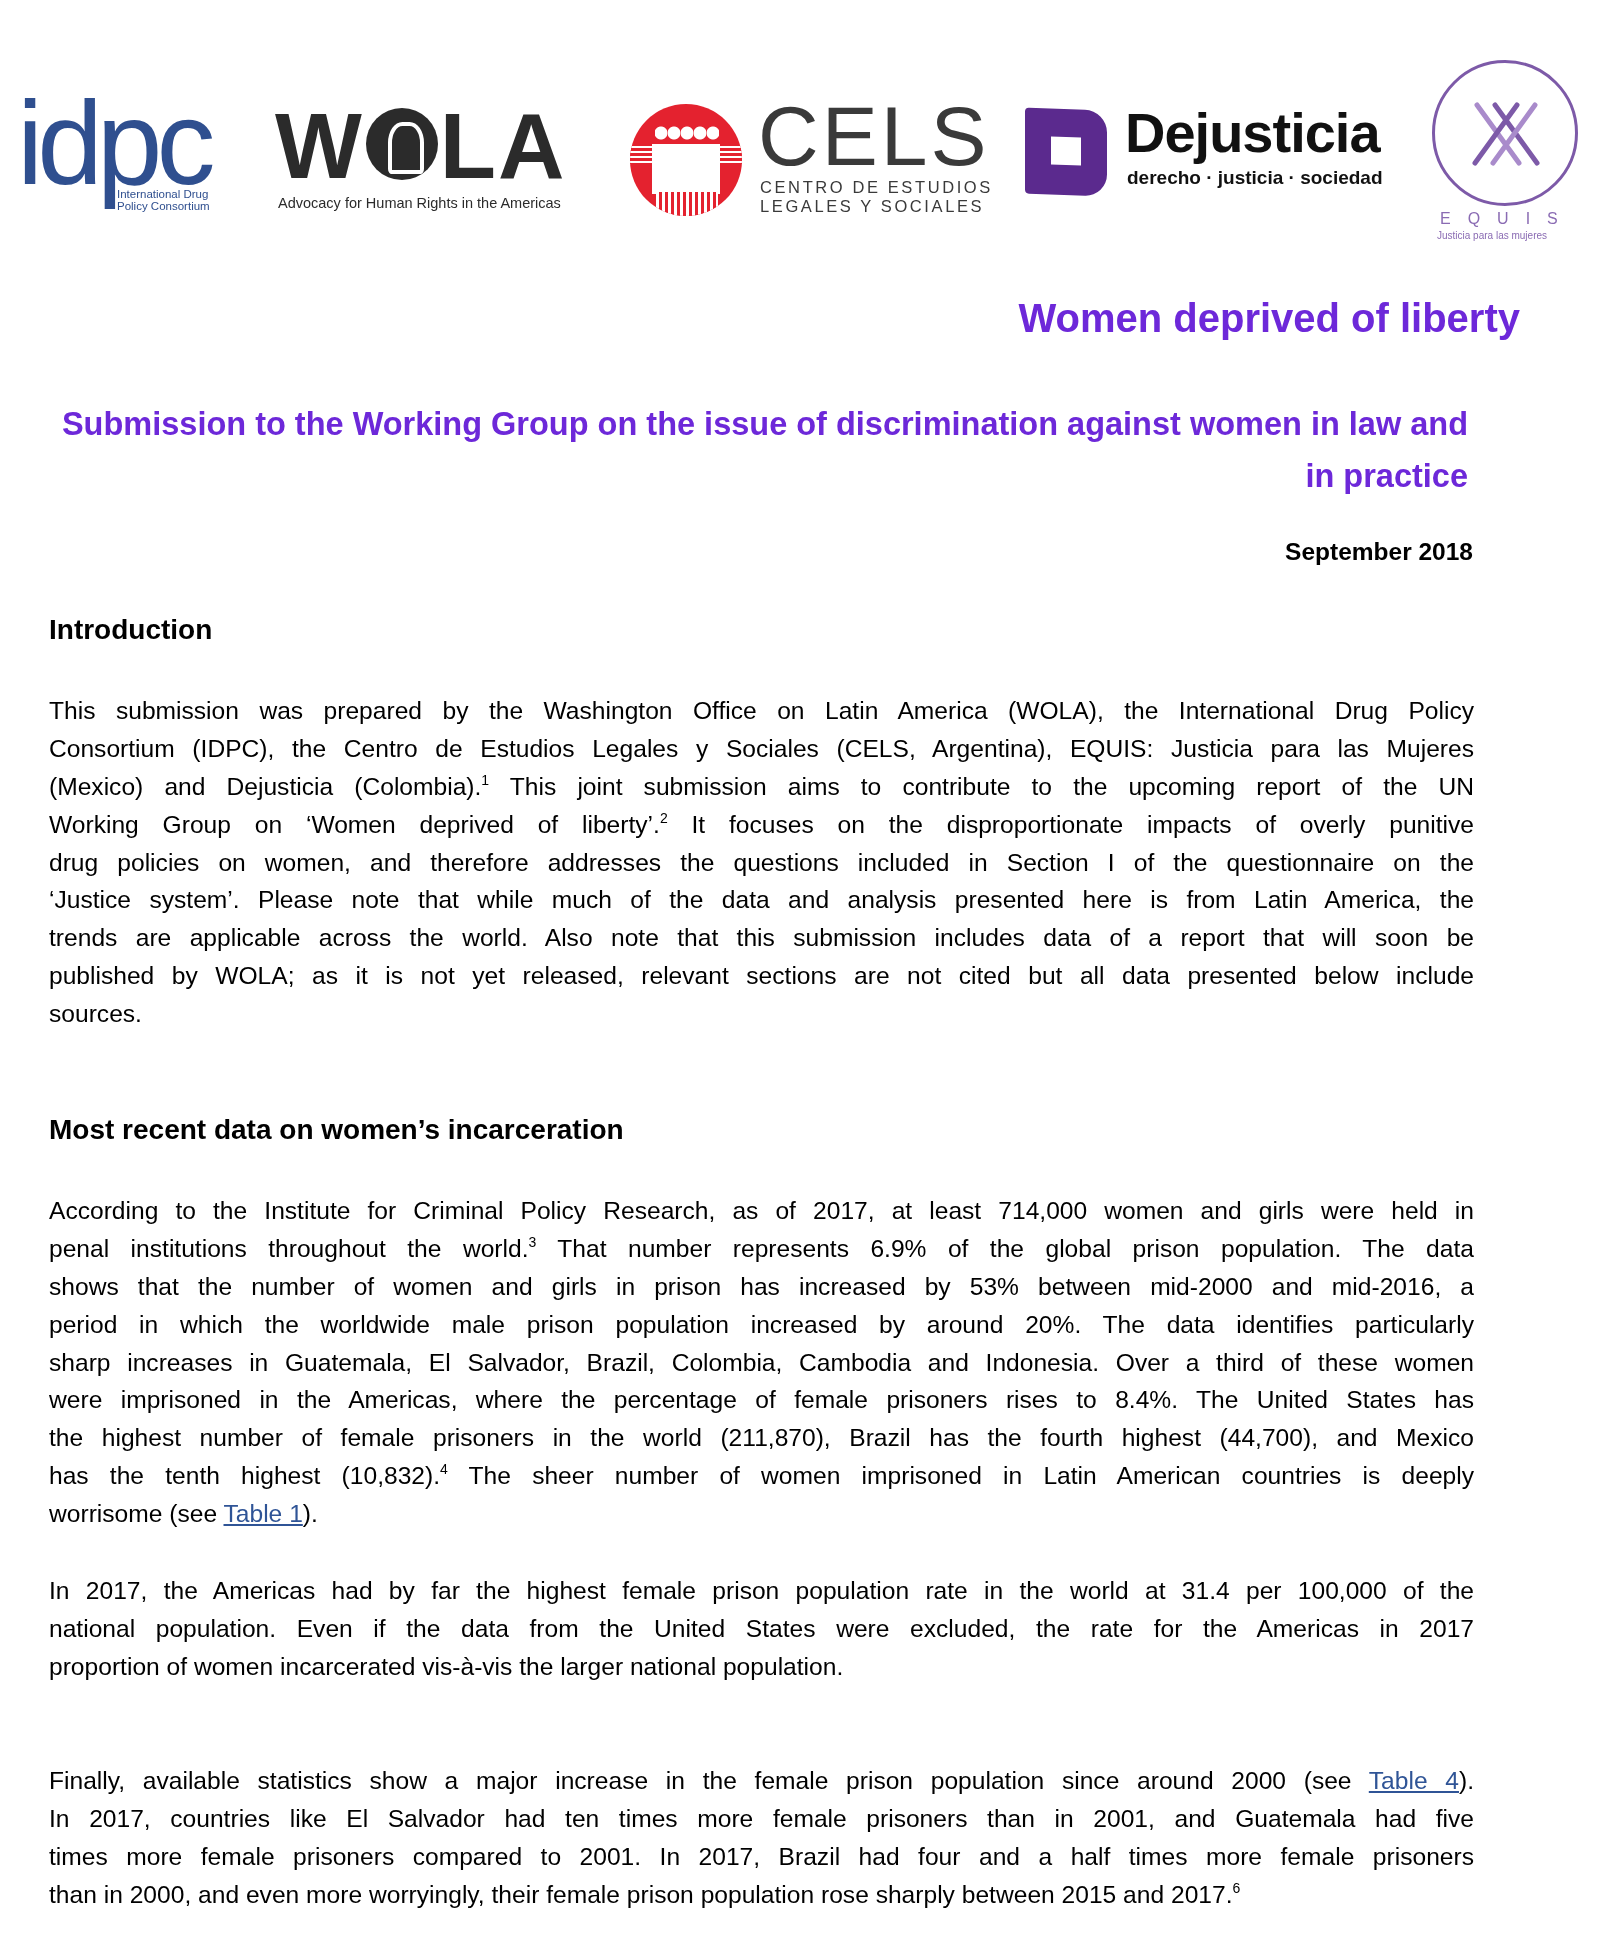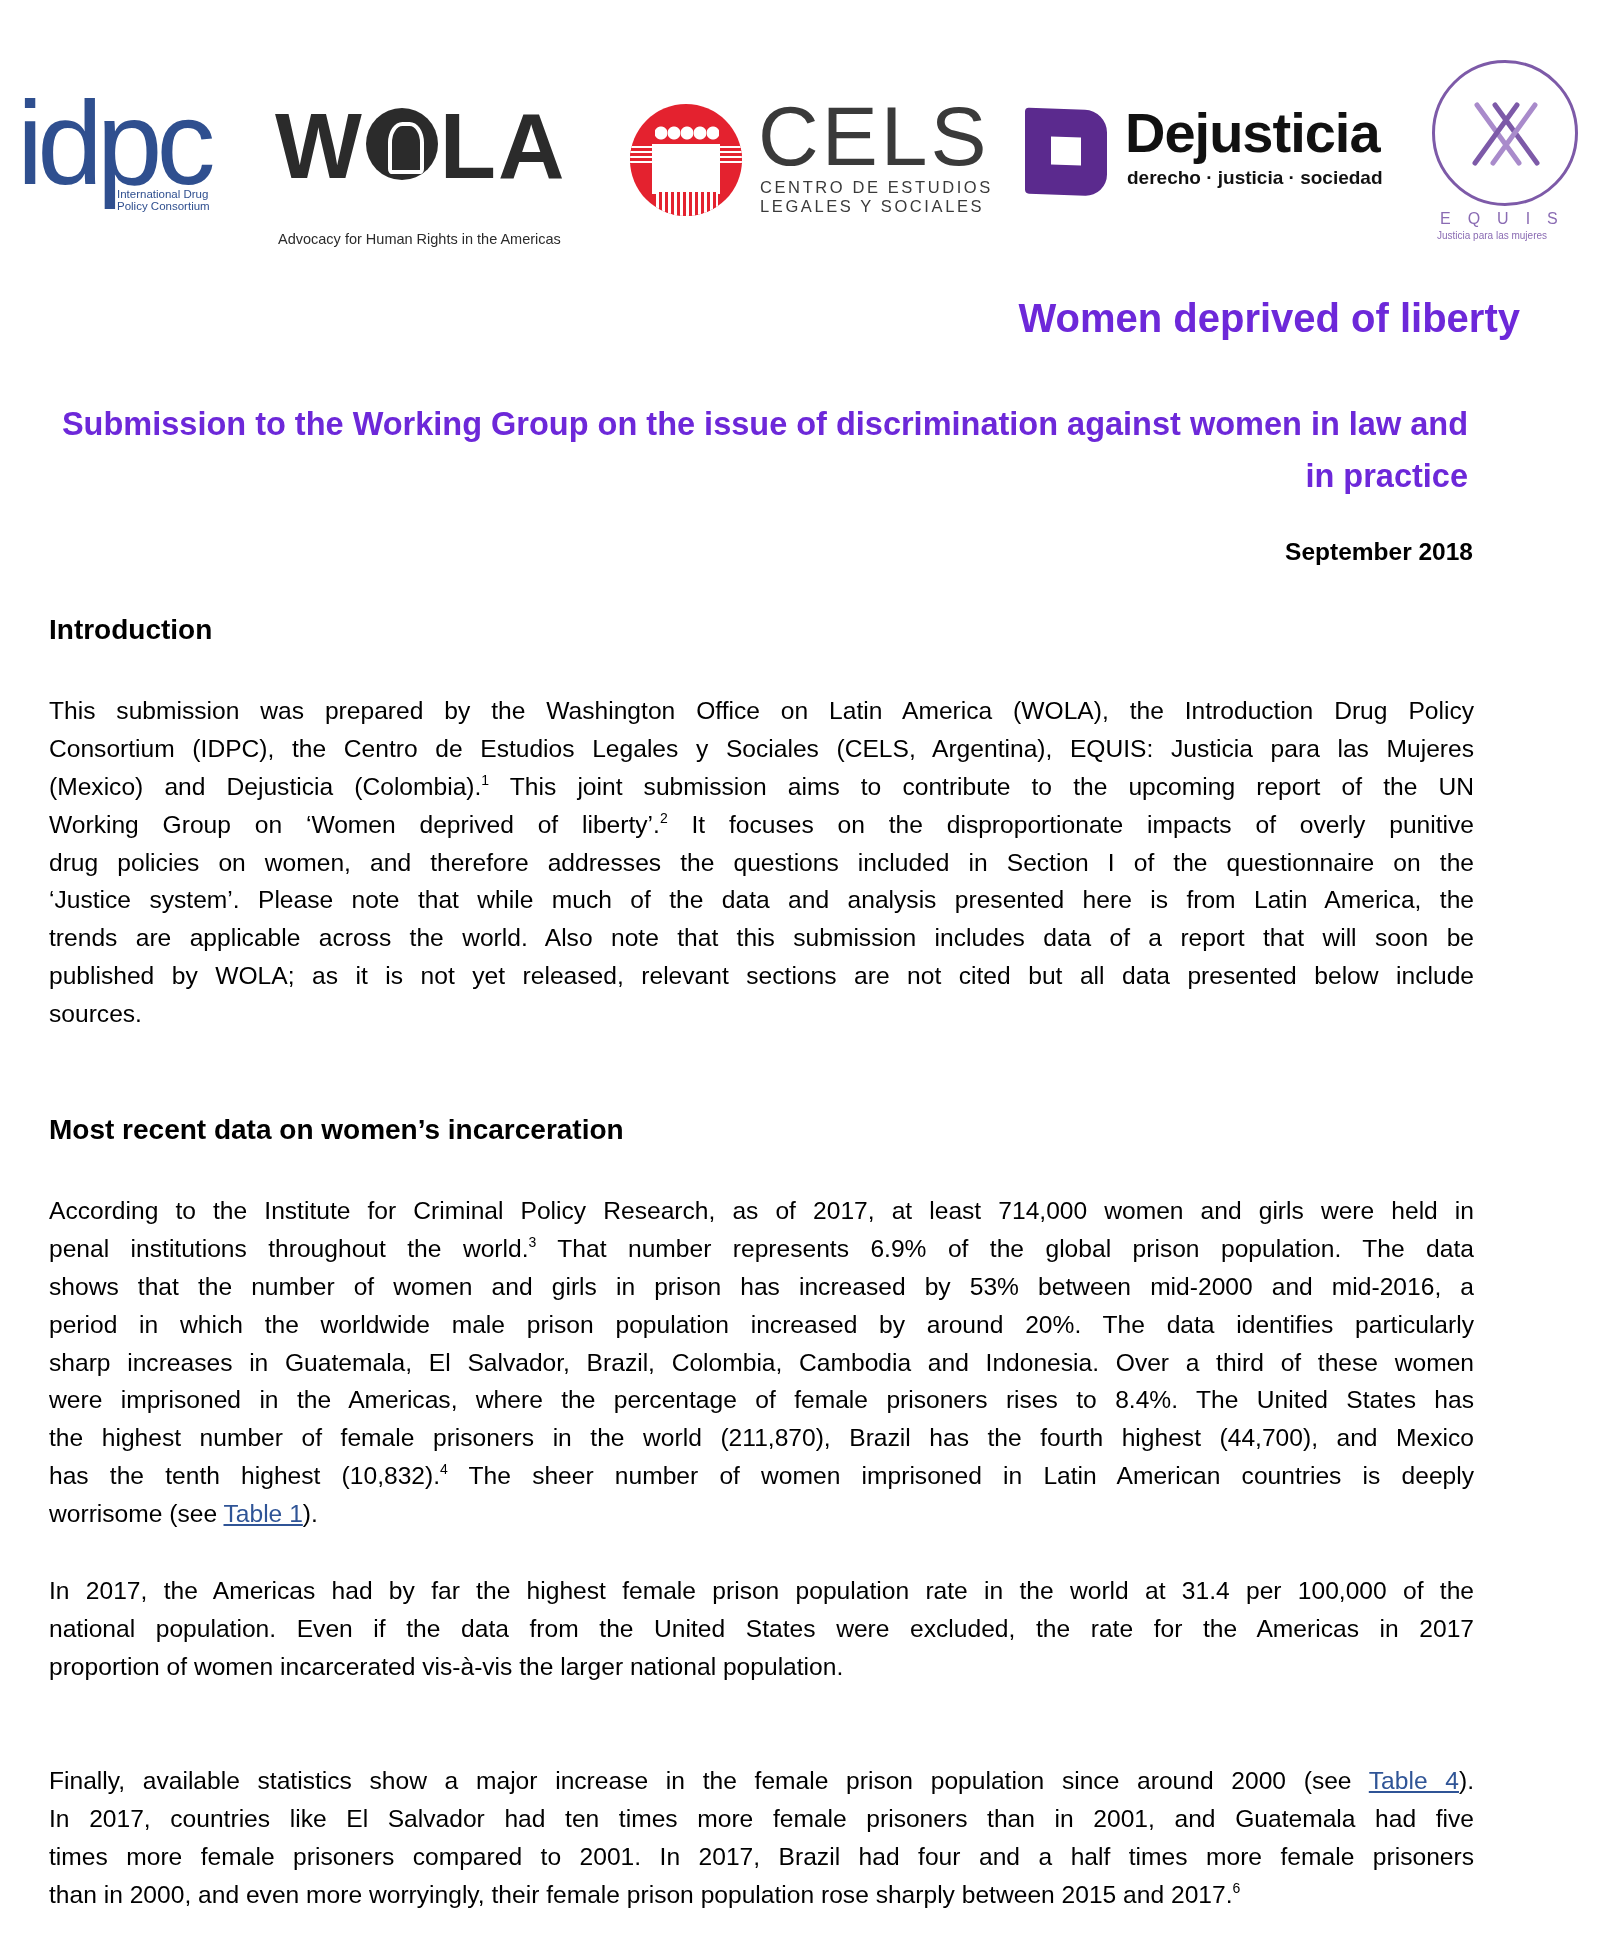--- a/index.html
+++ b/index.html
@@ -17,21 +17,21 @@
   .idpc-word { position:absolute; left:0; top:0; font-family:"Liberation Sans",sans-serif;
                font-size: 118px; line-height: 1; color:#2f4f8f; letter-spacing:-6px; font-weight: 400; }
   .idpc-sub { position:absolute; left: 100px; top: 104px; font-size: 11.5px; line-height: 12px; color:#2f4f8f; }
 
   .wola-word { position:absolute; left:0; top:0; font-size: 92px; font-weight: 700; line-height: 1;
                color:#2b2b2b; letter-spacing: 2px; }
   .wola-o { display:inline-block; width: 72px; height: 72px; border-radius: 50%; background:#2b2b2b;
             vertical-align: -2px; position: relative; margin: 0 2px; }
   .wola-o::after { content:""; position:absolute; left: 22px; top: 14px; width: 28px; height: 44px;
                    border: 4px solid #fff; border-radius: 40% 40% 10% 10%; }
-  .wola-sub { position:absolute; left: 3px; top: 95px; font-size: 14.5px; color:#2b2b2b; white-space: nowrap; margin-top: 36px; }
+  .wola-sub { position:absolute; left: 3px; top: 95px; font-size: 14.5px; color:#2b2b2b; white-space: nowrap; }
 
   .cels-circle { position:absolute; left: 0; top: 8px; width: 112px; height: 112px; border-radius: 50%; background:#e4222f; overflow:hidden; }
   .cels-body { position:absolute; left: 22px; top: 40px; width: 68px; height: 50px; background:#fff; }
   .cels-lines { position:absolute; left: 0; top: 42px; width: 112px; height: 18px;
                 background: repeating-linear-gradient(#fff 0 2px, #e4222f 2px 5px); }
   .cels-bars { position:absolute; left: 26px; top: 88px; width: 62px; height: 30px;
                background: repeating-linear-gradient(90deg, #fff 0 3px, #e4222f 3px 6px); }
   .cels-heads { position:absolute; left: 25px; top: 20px; width: 64px; height: 18px;
                 background: radial-gradient(circle at 6px 9px, #fff 6px, transparent 7px) 0 0/13px 18px repeat-x; }
   .cels-word { position:absolute; left: 128px; top: -2px; font-size: 84px; line-height: 1; color:#3a3a3a; letter-spacing: 3px; }
@@ -123,21 +123,21 @@
   <div class="equis-sub">Justicia para las mujeres</div>
 </div>
 
 <h1 id="doc-title" class="title" style="margin:0;">Women deprived of liberty</h1>
 <div id="doc-subtitle" class="title">Submission to the Working Group on the issue of discrimination against women in law and in practice</div>
 <div id="doc-date">September 2018</div>
 
 <div id="h-intro" class="h2">Introduction</div>
 <div id="p-intro" class="para">
     <div class="line">
-      <span class="line-inner">This submission was prepared by the Washington Office on Latin America (WOLA), the Introduction Drug Policy</span>
+      <span class="line-inner">This submission was prepared by the Washington Office on Latin America (WOLA), the International Drug Policy</span>
     </div>
     <div class="line">
       <span class="line-inner">Consortium (IDPC), the Centro de Estudios Legales y Sociales (CELS, Argentina), EQUIS: Justicia para las Mujeres</span>
     </div>
     <div class="line">
       <span class="line-inner">(Mexico) and Dejusticia (Colombia).<sup>1</sup>  This joint submission aims to contribute to the upcoming report of the UN</span>
     </div>
     <div class="line">
       <span class="line-inner">Working Group on ‘Women deprived of liberty’.<sup>2</sup> It focuses on the disproportionate impacts of overly punitive</span>
     </div>

